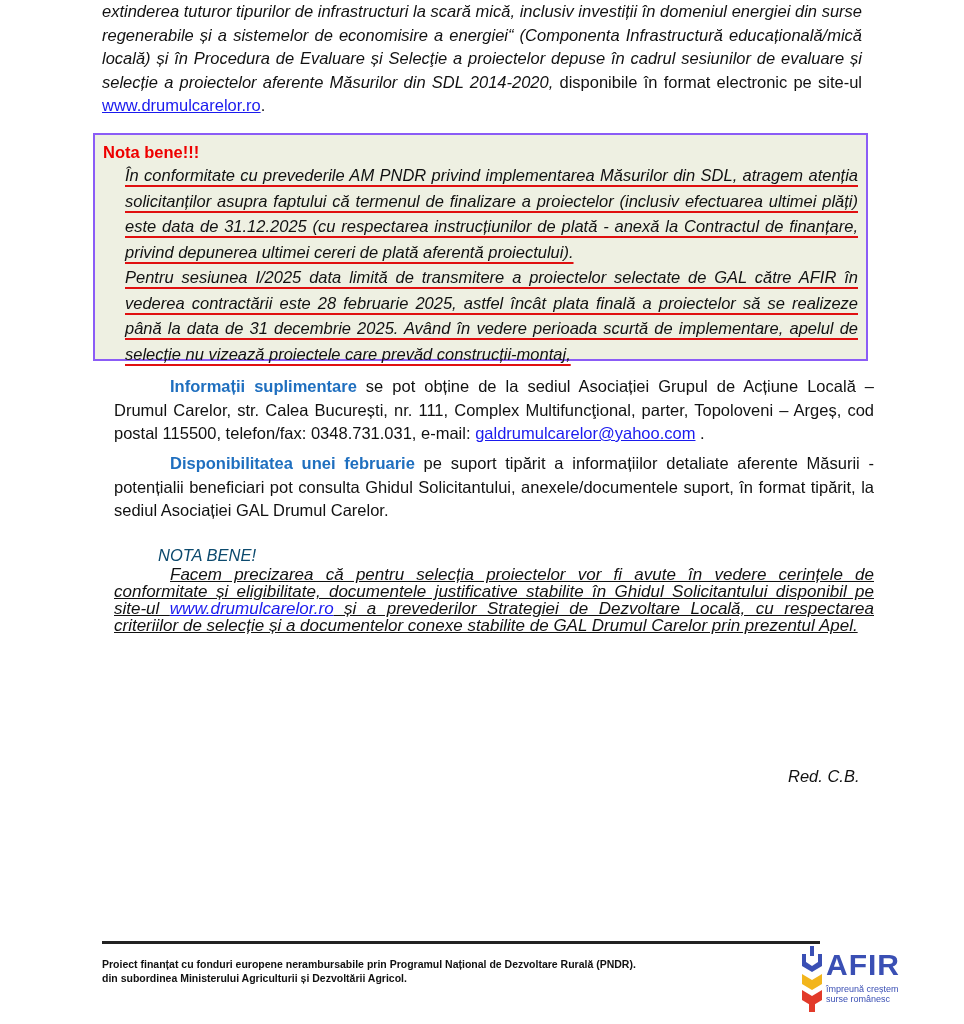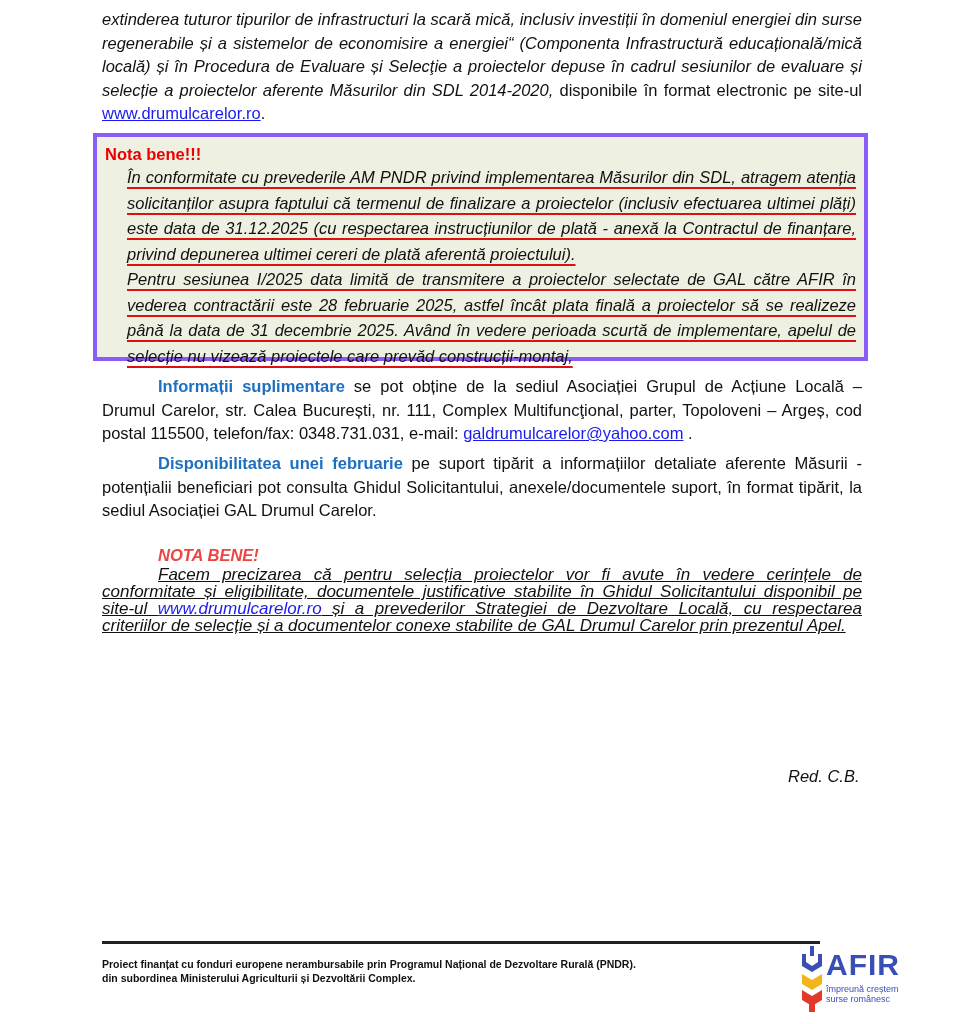--- a/index.html
+++ b/index.html
@@ -1,38 +1,38 @@
 <!DOCTYPE html>
 <html><head>
 <meta charset="utf-8">
 <style>
   html,body{margin:0;padding:0;background:#fff;}
   body{width:964px;height:1024px;position:relative;overflow:hidden;font-family:"Liberation Sans",sans-serif;color:#111;}
   .para{position:absolute;left:102px;width:760px;font-size:16.5px;line-height:23.5px;text-align:justify;}
   .it{font-style:italic;}
   a{color:#1a1aee;text-decoration:underline;}
-  .box{position:absolute;left:93px;top:133px;width:775px;height:228px;border:4px solid #8b5cf6;background:#eef0e2;box-sizing:border-box;padding:6px 8px 0 8px;}
+  .box{position:absolute;left:93px;top:133px;width:775px;height:228px;border:2px solid #8b5cf6;background:#eef0e2;box-sizing:border-box;padding:6px 8px 0 8px;}
   .box-title{color:#ee0000;font-weight:bold;font-size:16.5px;line-height:22px;}
   .box-text{font-style:italic;font-size:16.5px;line-height:25.5px;text-align:justify;margin-left:22px;}
   .ru{text-decoration:underline;text-decoration-color:#e01010;text-decoration-thickness:2px;text-underline-offset:4px;}
   .blue-bold{color:#1f6fbf;font-weight:bold;}
-  .indent{text-indent:56px;}
-  .red-bold-it{color:#ef4444;font-weight:bold;font-style:italic;}
+  .indent{text-indent:56px;margin-left:12px;}
+  .red-bold-it{color:#0c4a6e;font-weight:normal;font-style:italic;}
   .ul{text-decoration:underline;}
   .sig{position:absolute;left:788px;top:767px;font-style:italic;font-size:16.5px;}
   .rule{position:absolute;left:102px;top:941px;width:718px;height:3px;background:#222;}
   .footer{position:absolute;left:102px;top:957px;font-size:10.5px;line-height:14px;color:#111;font-weight:bold;}
   .logo{position:absolute;left:800px;top:944px;width:110px;height:70px;}
   .afir{position:absolute;left:26px;top:4px;font-size:30px;font-weight:bold;color:#3a4fb4;letter-spacing:1px;}
   .tag{position:absolute;left:26px;top:40px;font-size:9px;line-height:10px;color:#3a4fb4;}
 </style>
 </head>
 <body>
 
-<div class="para" style="top:0px;margin-top:8px;">
+<div class="para" style="top:0px;">
   <span class="it">extinderea tuturor tipurilor de infrastructuri la scară mică, inclusiv investiții în domeniul energiei din surse regenerabile și a sistemelor de economisire a energiei“ (Componenta Infrastructură educațională/mică locală) și în Procedura de Evaluare și Selecţie a proiectelor depuse în cadrul sesiunilor de evaluare și selecție a proiectelor aferente Măsurilor din SDL 2014-2020,</span><span> disponibile în format electronic pe site-ul </span><a>www.drumulcarelor.ro</a><span>.</span>
 </div>
 
 <div class="box">
   <div class="box-title">Nota bene!!!</div>
   <div class="box-text"><span class="ru">În conformitate cu prevederile AM PNDR privind implementarea Măsurilor din SDL, atragem atenția solicitanților asupra faptului că termenul de finalizare a proiectelor (inclusiv efectuarea ultimei plăți) este data de 31.12.2025 (cu respectarea instrucțiunilor de plată - anexă la Contractul de finanțare, privind depunerea ultimei cereri de plată aferentă proiectului).</span></div>
   <div class="box-text"><span class="ru">Pentru sesiunea I/2025 data limită de transmitere a proiectelor selectate de GAL către AFIR în vederea contractării este 28 februarie 2025, astfel încât plata finală a proiectelor să se realizeze până la data de 31 decembrie 2025. Având în vedere perioada scurtă de implementare, apelul de selecție nu vizează proiectele care prevăd construcții-montaj,</span></div>
 </div>
 
 <div class="para indent" style="top:375px;">
@@ -49,21 +49,21 @@
 <div class="para indent it" style="top:566px;font-size:17px;line-height:17px;">
   <span class="ul">Facem precizarea că pentru selecția proiectelor vor fi avute în vedere cerințele de conformitate și eligibilitate, documentele justificative stabilite în Ghidul Solicitantului disponibil pe site-ul </span><a>www.drumulcarelor.ro</a><span class="ul"> și a prevederilor Strategiei de Dezvoltare Locală, cu respectarea criteriilor de selecție și a documentelor conexe stabilite de GAL Drumul Carelor prin prezentul Apel.</span>
 </div>
 
 <div class="sig">Red. C.B.</div>
 
 <div class="rule"></div>
 
 <div class="footer">
   <div>Proiect finanțat cu fonduri europene nerambursabile prin Programul Național de Dezvoltare Rurală (PNDR).</div>
-  <div>din subordinea Ministerului Agriculturii și Dezvoltării Complex.</div>
+  <div>din subordinea Ministerului Agriculturii și Dezvoltării Agricol.</div>
 </div>
 
 <div class="logo">
   <svg width="24" height="66" viewBox="0 0 24 66" style="position:absolute;left:0;top:2px;">
     <rect x="10" y="0" width="4" height="10" fill="#3a4fb4"></rect>
     <path d="M2 8 L2 20 L12 26 L22 20 L22 8 L18 8 L18 16 L12 20 L6 16 L6 8 Z" fill="#3a4fb4"></path>
     <path d="M2 28 L12 34 L22 28 L22 38 L12 44 L2 38 Z" fill="#f2b51c"></path>
     <path d="M2 44 L12 50 L22 44 L22 54 L12 60 L2 54 Z" fill="#e23a2a"></path>
     <rect x="9" y="58" width="6" height="8" fill="#e23a2a"></rect>
   </svg>

